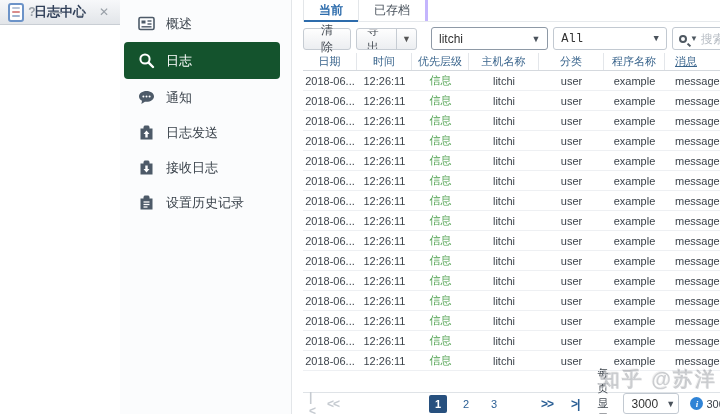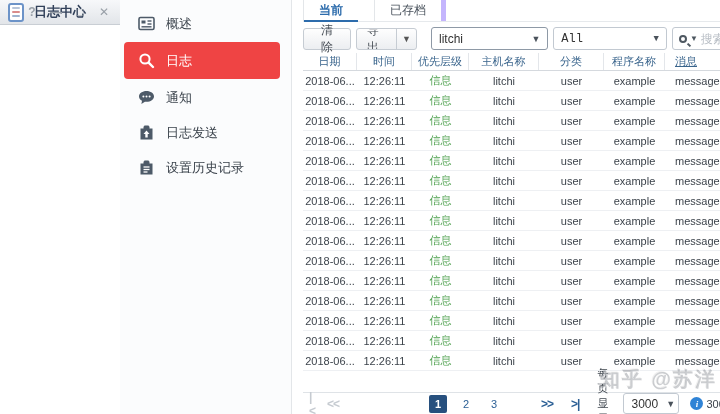--- a/index.html
+++ b/index.html
@@ -43,34 +43,34 @@
     width:172px; flex:0 0 172px; background:#fbfcfd; border-right:1px solid #e3e6e9;
     padding-top:6px;
   }
   .side-item {
     height:35px; display:flex; align-items:center; gap:11px; padding-left:17px;
     font-size:13px; color:#3a424b; cursor:pointer;
   }
   .side-item .icn { width:18px; height:18px; display:flex; align-items:center; justify-content:center; }
   .side-item .icn svg { display:block; }
   .side-item.active {
-    background:#ef4444; color:#fff; border-radius:4px;
+    background:#14532d; color:#fff; border-radius:4px;
     margin:1px 11px 1px 4px; padding-left:13px; height:37px;
   }
 
   
   .main { flex:1 1 auto; display:flex; flex-direction:column; min-width:0; padding:0 3px 0 11px; position:relative; }
 
   
   .tabstrip { height:22px; flex:0 0 22px; display:flex; border-bottom:1px solid #e6e9ec; }
   .tab {
     padding:0 15px; display:flex; align-items:center; font-size:12px; color:#49525c;
     border-left:1px solid #e3e6e9; cursor:pointer; position:relative;
   }
-  .tab:last-of-type { border-right:5px solid #c4b5fd;margin-left:16px; }
+  .tab:last-of-type { border-right:3px solid #c4b5fd; }
   .tab.active { color:var(--tab-blue); font-weight:bold; }
   .tab.active::after { content:""; position:absolute; left:0; right:0; bottom:-1px; height:2px; background:var(--tab-blue); }
 
   
   .toolbar { height:31px; flex:0 0 31px; display:flex; align-items:center; padding-top:2px; }
   .btn {
     height:22px; display:inline-flex; align-items:center; padding:0 12px;
     background:linear-gradient(#fefefe,#eceef1); border:1px solid #c6ccd3; border-radius:3px;
     color:#444b53; font-size:12px; cursor:pointer;
   }
@@ -208,20 +208,30 @@
               <path d="M7.5 5.5l3 3.4h-1.8v3.6h-2.4V8.9H4.5z" fill="#fff"></path>
             </svg>
           </span>
           <span>日志发送</span>
         </div>
         <div class="side-item">
           <span class="icn" style="color: rgb(77, 90, 104);">
             <svg width="15" height="16" viewBox="0 0 15 16">
               <path d="M4.5 1.5h6v2h3v11h-12v-11h3z" fill="currentColor"></path>
               <rect x="5" y="0.5" width="5" height="2.6" rx="0.8" fill="currentColor"></rect>
+              <path d="M7.5 12.5l-3-3.4h1.8V5.5h2.4v3.6h1.8z" fill="#fff"></path>
+            </svg>
+          </span>
+          <span>接收日志</span>
+        </div>
+        <div class="side-item">
+          <span class="icn" style="color: rgb(77, 90, 104);">
+            <svg width="15" height="16" viewBox="0 0 15 16">
+              <path d="M4.5 1.5h6v2h3v11h-12v-11h3z" fill="currentColor"></path>
+              <rect x="5" y="0.5" width="5" height="2.6" rx="0.8" fill="currentColor"></rect>
               <line x1="4.5" y1="7" x2="10.5" y2="7" stroke="#fff" stroke-width="1.3"></line>
               <line x1="4.5" y1="9.5" x2="10.5" y2="9.5" stroke="#fff" stroke-width="1.3"></line>
               <line x1="4.5" y1="12" x2="8.5" y2="12" stroke="#fff" stroke-width="1.3"></line>
             </svg>
           </span>
           <span>设置历史记录</span>
         </div>
       </div>
 
     <div class="main">

